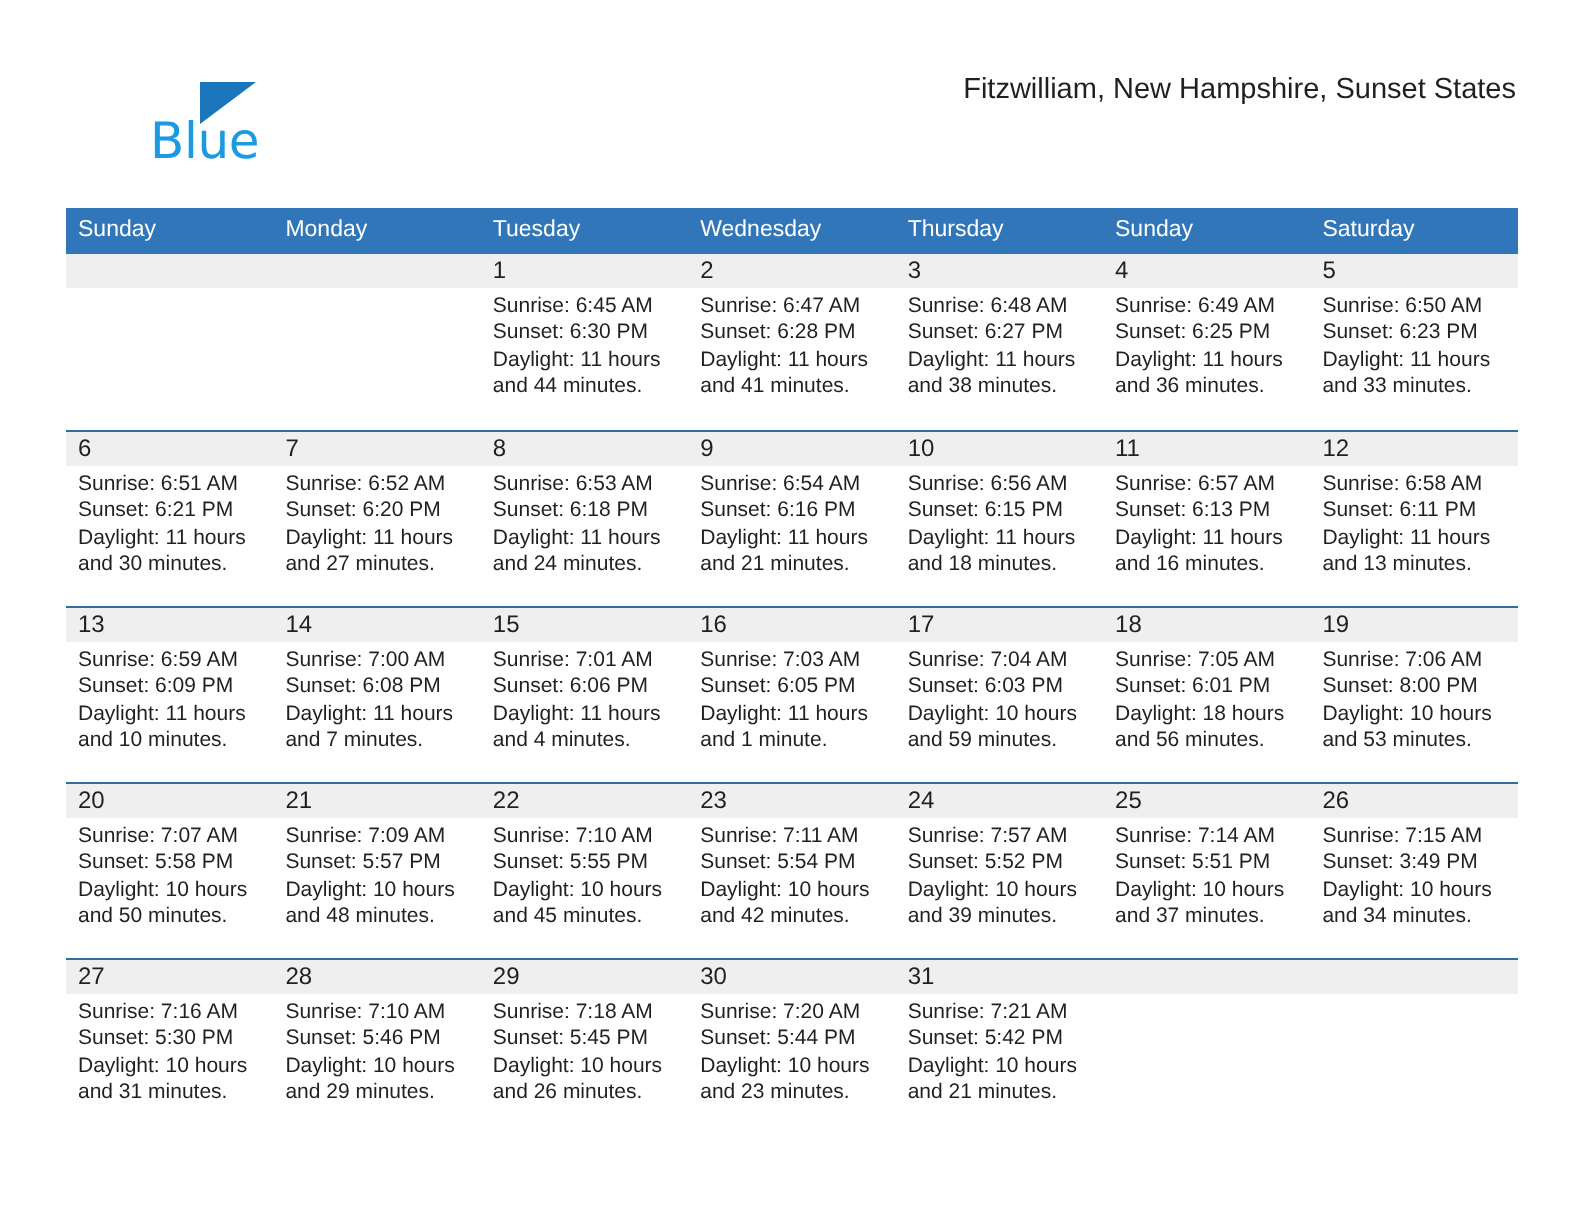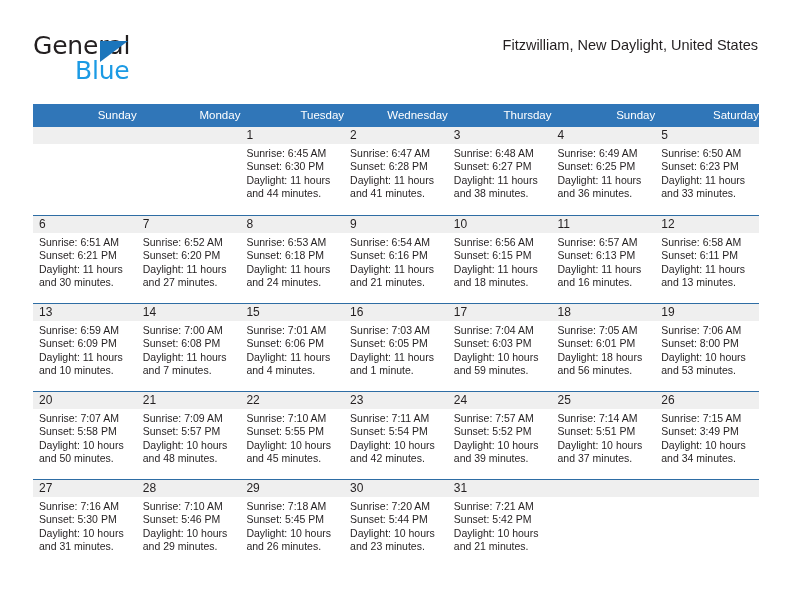--- a/index.html
+++ b/index.html
@@ -99,21 +99,21 @@
     top: 104px;
     width: 726px;
     border-collapse: collapse;
     table-layout: fixed;
   }
   .cal th {
     background: #3076b8;
     color: #ffffff;
     font-size: 11.5px;
     font-weight: 400;
-    text-align: right;
+    text-align: left;
     padding: 5px 0 5px 6px;
     height: 11px;
     line-height: 13px;
     border: none;
   }
   .cal td {
     vertical-align: top;
     padding: 0;
     border: none;
     width: 103.7px;
@@ -166,27 +166,26 @@
   }
 </style>
 </head>
 <body>
 
 <div class="page">
 
   <div class="top-bar">
 
     <div class="logo">
-      <span class="logo-general">General</span>
       <span class="logo-tri"></span>
       <span class="logo-blue">Blue</span>
     </div>
 
     <div class="title-block">
-      <div class="cal-subtitle">Fitzwilliam, New Daylight, United States</div>
+      <div class="cal-subtitle">Fitzwilliam, New Hampshire, Sunset States</div>
     </div>
 
   </div>
 
   <table class="cal">
     <thead>
       <tr>
         <th>Sunday</th>
         <th>Monday</th>
         <th>Tuesday</th>

